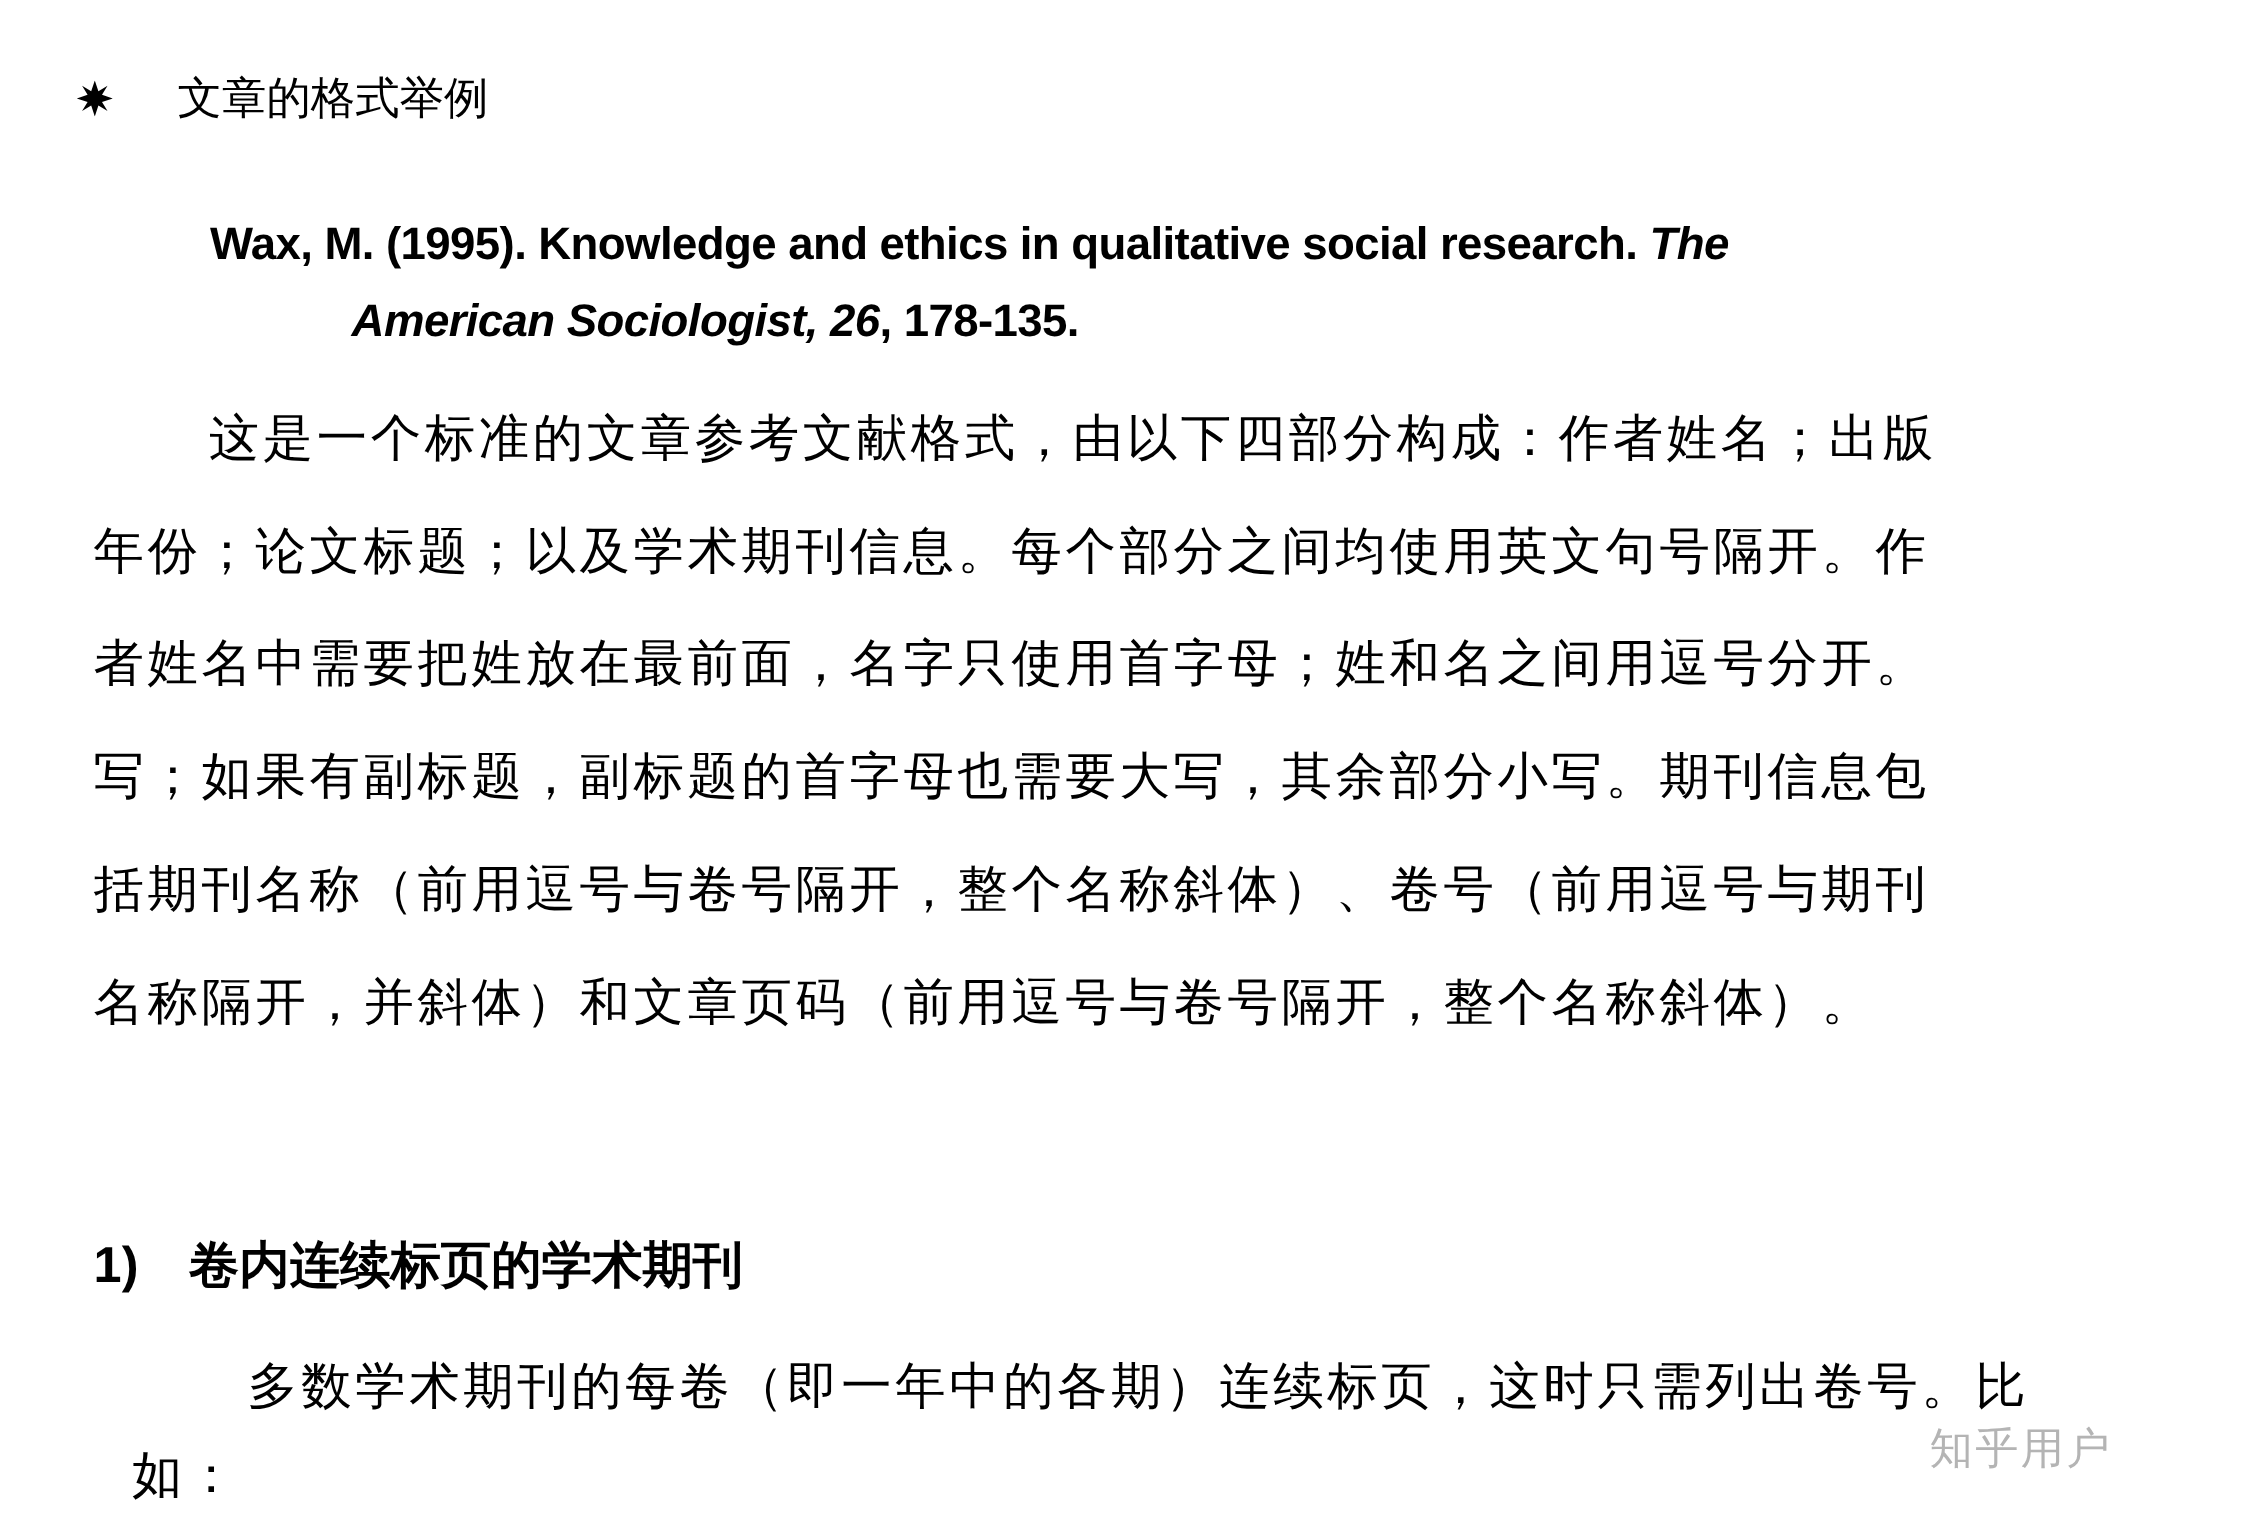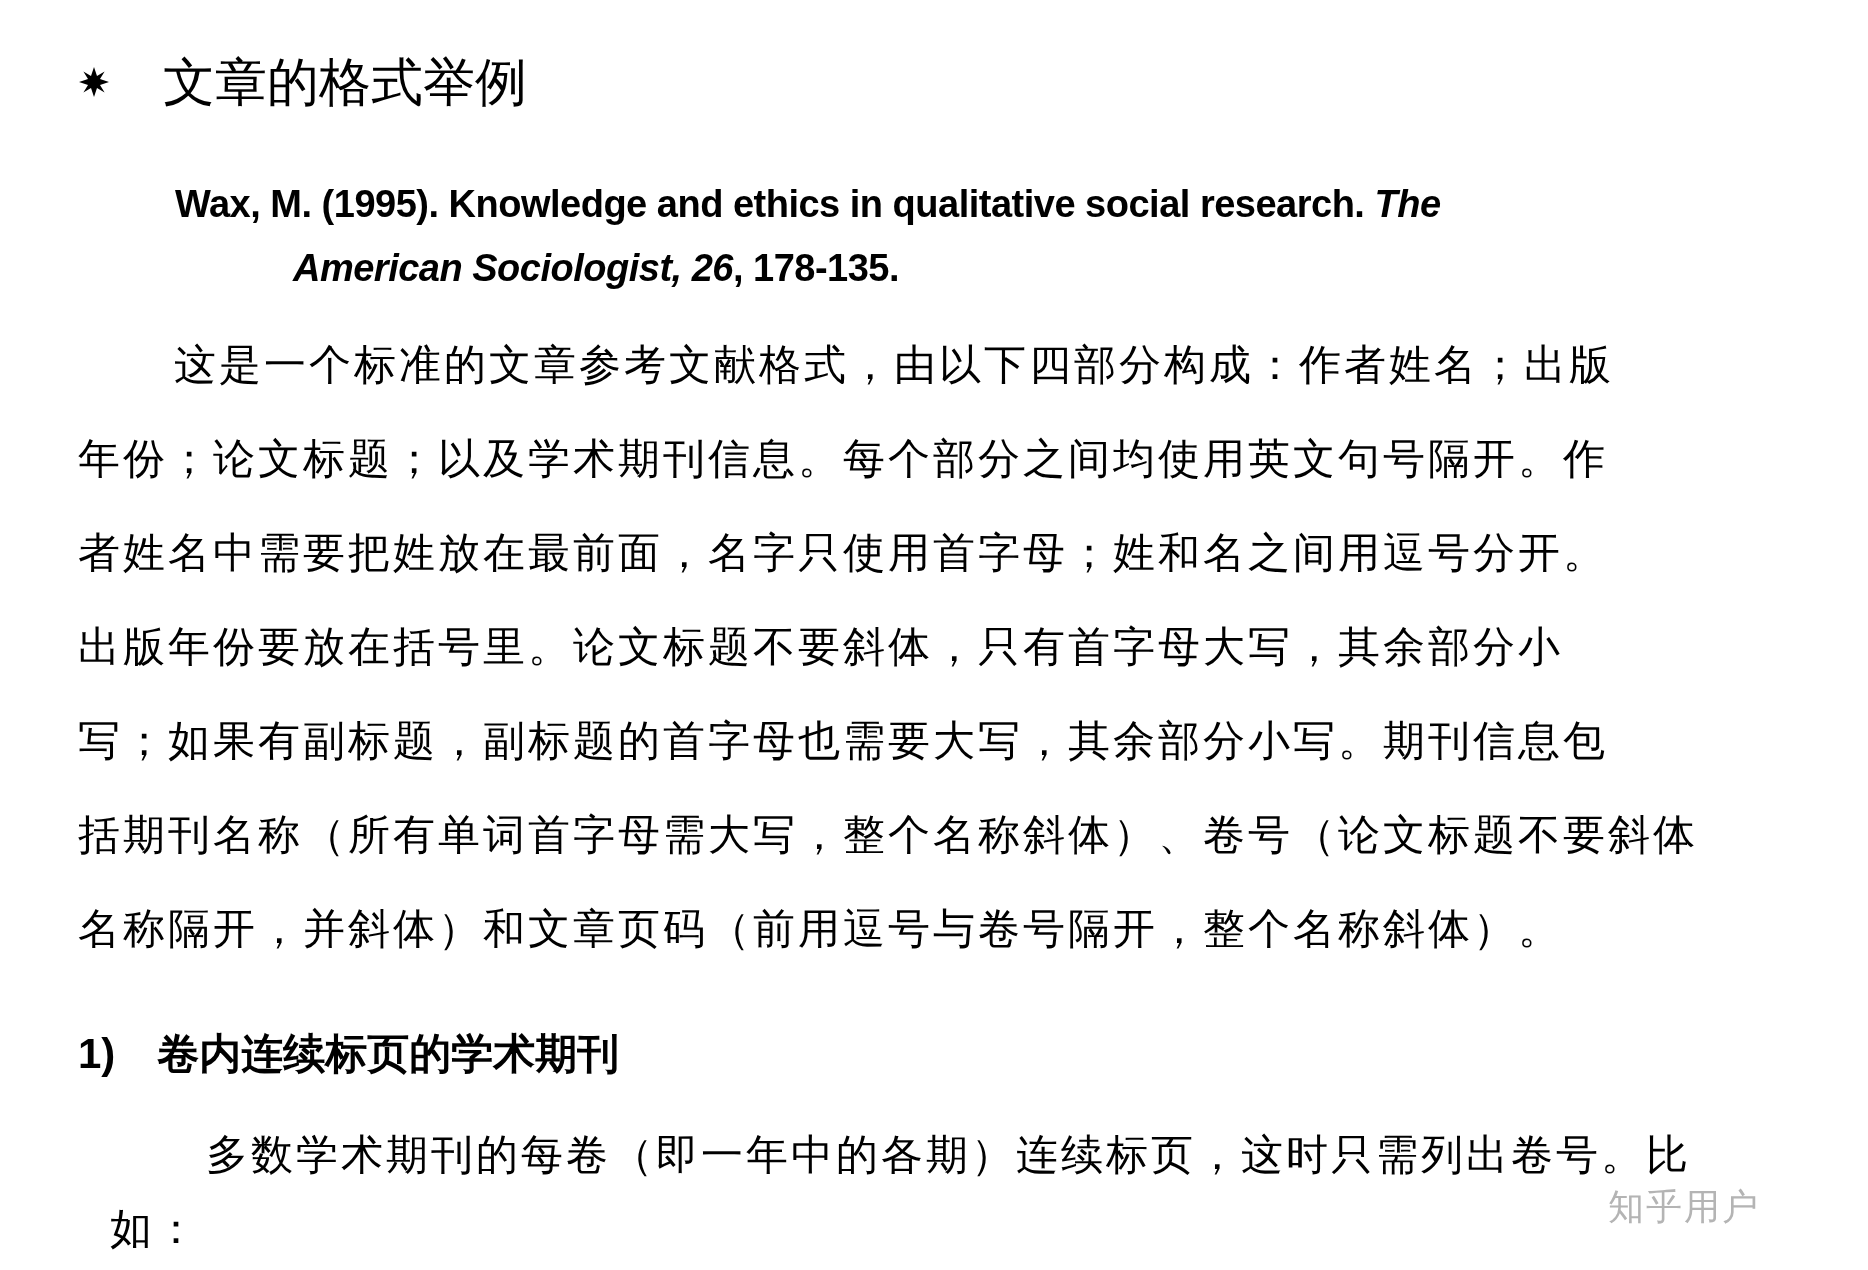--- a/index.html
+++ b/index.html
@@ -1,23 +1,23 @@
 <!DOCTYPE html>
 <html><head>
 <meta charset="utf-8">
 <style>
   html, body { margin: 0; padding: 0; background: #ffffff; }
   body {
     width: 1868px; height: 1270px; position: relative; overflow: hidden;
     font-family: "DejaVu Sans", sans-serif; color: #000;
   }
   .heading {
-    position: absolute; left: 79px; top: 52px;
+    position: absolute; left: 64px; top: 52px;
     display: flex; align-items: center;
-    font-size: 52px; line-height: 60px;
+    font-size: 37px; line-height: 60px;
   }
   .star {
     width: 30px; height: 30px; margin-right: 54px; display: inline-block;
   }
   .citation {
     position: absolute; left: 175px; top: 172px; width: 1500px;
     font-family: "Liberation Sans", sans-serif; font-weight: bold;
     font-size: 38px; line-height: 64px; letter-spacing: -0.5px;
   }
   .citation .line2 { display: block; padding-left: 118px; }
@@ -52,23 +52,22 @@
 
 <div class="citation">
   <span>Wax, M. (1995). Knowledge and ethics in qualitative social research. </span><i>The</i>
   <span class="line2"><i>American Sociologist, 26</i><span>, 178-135.</span></span>
 </div>
 
 <div class="para para1">
   <div class="indent">这是一个标准的文章参考文献格式，由以下四部分构成：作者姓名；出版</div>
   <div>年份；论文标题；以及学术期刊信息。每个部分之间均使用英文句号隔开。作</div>
   <div>者姓名中需要把姓放在最前面，名字只使用首字母；姓和名之间用逗号分开。</div>
-  <div>出版年份要放在括号里。论文标题不要斜体，只有首字母大写，其余部分小</div>
   <div>写；如果有副标题，副标题的首字母也需要大写，其余部分小写。期刊信息包</div>
-  <div>括期刊名称（所有单词首字母需大写，整个名称斜体）、卷号（论文标题不要斜体</div>
+  <div>括期刊名称（前用逗号与卷号隔开，整个名称斜体）、卷号（前用逗号与期刊</div>
   <div>名称隔开，并斜体）和文章页码（前用逗号与卷号隔开，整个名称斜体）。</div>
 </div>
 
 <div class="subheading">
   <span class="num">1)</span>
   <span>卷内连续标页的学术期刊</span>
 </div>
 
 <div class="para para2">
   <div class="indent">多数学术期刊的每卷（即一年中的各期）连续标页，这时只需列出卷号。比</div>

